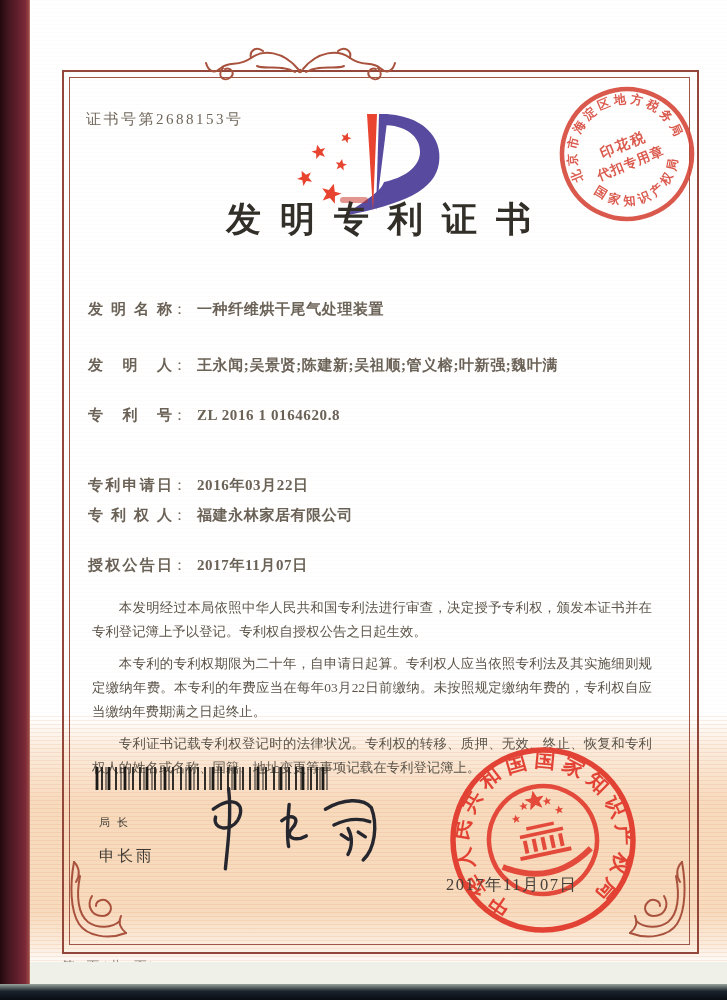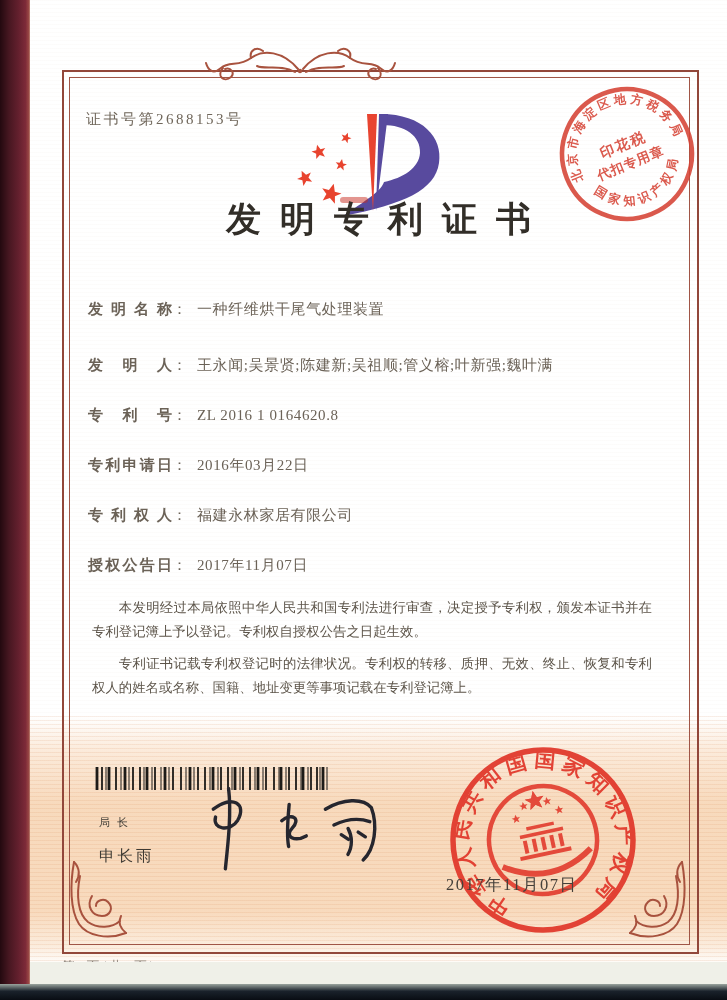--- a/index.html
+++ b/index.html
@@ -36,22 +36,22 @@
   .logo{left:283px;top:108px;width:175px;height:112px;z-index:3;}
   .logo-caption{left:340px;top:197px;width:28px;height:6px;border-radius:3px;
                 background:rgba(199,44,32,.5);z-index:3;filter:blur(.6px);}
 
   .tax-stamp{left:551px;top:78px;width:152px;height:152px;z-index:4;
              transform:rotate(-22deg);opacity:.88;}
 
   .fields{z-index:3;}
   .frow{position:absolute;left:88px;font-size:15px;color:#6b6257;white-space:nowrap;}
   .frow .flabel{display:inline-block;width:84px;text-align:justify;text-align-last:justify;font-weight:bold;}
-  .frow .fvalue{margin-left:10px;letter-spacing:.6px;}
-  .r1{top:300px}.r2{top:356px}.r3{top:406px}.r4{top:456px}.r5{top:506px}.r6{top:556px}
+  .frow .fvalue{margin-left:10px;letter-spacing:.6px;font-weight:bold;}
+  .r1{top:300px}.r2{top:356px}.r3{top:406px}.r4{top:476px}.r5{top:506px}.r6{top:556px}
 
   .body-text{left:84px;top:588px;width:576px;z-index:3;font-size:13.4px;line-height:24px;
              color:#5c5449;text-align:justify;}
   .body-text p{margin:8px;text-indent:2em;}
 
   .barcode{left:94px;top:767px;width:237px;height:23px;z-index:3;}
 
   .director-title{left:99px;top:815px;font-size:11px;letter-spacing:7px;color:#3e3a33;z-index:3;}
   .director-name{left:99px;top:846px;font-size:15.5px;letter-spacing:3px;color:#3e3a33;z-index:3;}
   .signature{left:198px;top:776px;width:210px;height:104px;z-index:4;transform:rotate(-2deg);}
@@ -143,20 +143,21 @@
     <div class="frow r5">
       <span class="flabel">专利权人</span><span class="fcolon">：</span><span class="fvalue">福建永林家居有限公司</span>
     </div>
     <div class="frow r6">
       <span class="flabel">授权公告日</span><span class="fcolon">：</span><span class="fvalue">2017年11月07日</span>
     </div>
   </div>
 
   <div class="abs body-text">
     <p>本发明经过本局依照中华人民共和国专利法进行审查，决定授予专利权，颁发本证书并在专利登记簿上予以登记。专利权自授权公告之日起生效。</p>
+    <p>本专利的专利权期限为二十年，自申请日起算。专利权人应当依照专利法及其实施细则规定缴纳年费。本专利的年费应当在每年03月22日前缴纳。未按照规定缴纳年费的，专利权自应当缴纳年费期满之日起终止。</p>
     <p>专利证书记载专利权登记时的法律状况。专利权的转移、质押、无效、终止、恢复和专利权人的姓名或名称、国籍、地址变更等事项记载在专利登记簿上。</p>
   </div>
 
   <svg class="abs barcode" viewBox="0 0 237 23" preserveAspectRatio="none">
     <g stroke="#1d1b18">
       <path stroke-width="2.8" d="M3,0V23 M15,0V23 M31,0V23 M53,0V23 M71,0V23 M96,0V23 M119,0V23 M141,0V23 M164,0V23 M187,0V23 M209,0V23 M229,0V23"></path>
       <path stroke-width="1.8" d="M8,0V23 M22,0V23 M39,0V23 M46,0V23 M61,0V23 M79,0V23 M87,0V23 M104,0V23 M111,0V23 M127,0V23 M134,0V23 M149,0V23 M156,0V23 M172,0V23 M180,0V23 M195,0V23 M202,0V23 M217,0V23 M223,0V23"></path>
       <path stroke-width="1" d="M12,0V23 M27,0V23 M35,0V23 M50,0V23 M58,0V23 M67,0V23 M75,0V23 M92,0V23 M100,0V23 M116,0V23 M124,0V23 M138,0V23 M146,0V23 M161,0V23 M169,0V23 M185,0V23 M192,0V23 M207,0V23 M214,0V23 M226,0V23 M233,0V23"></path>
     </g>
   </svg>

